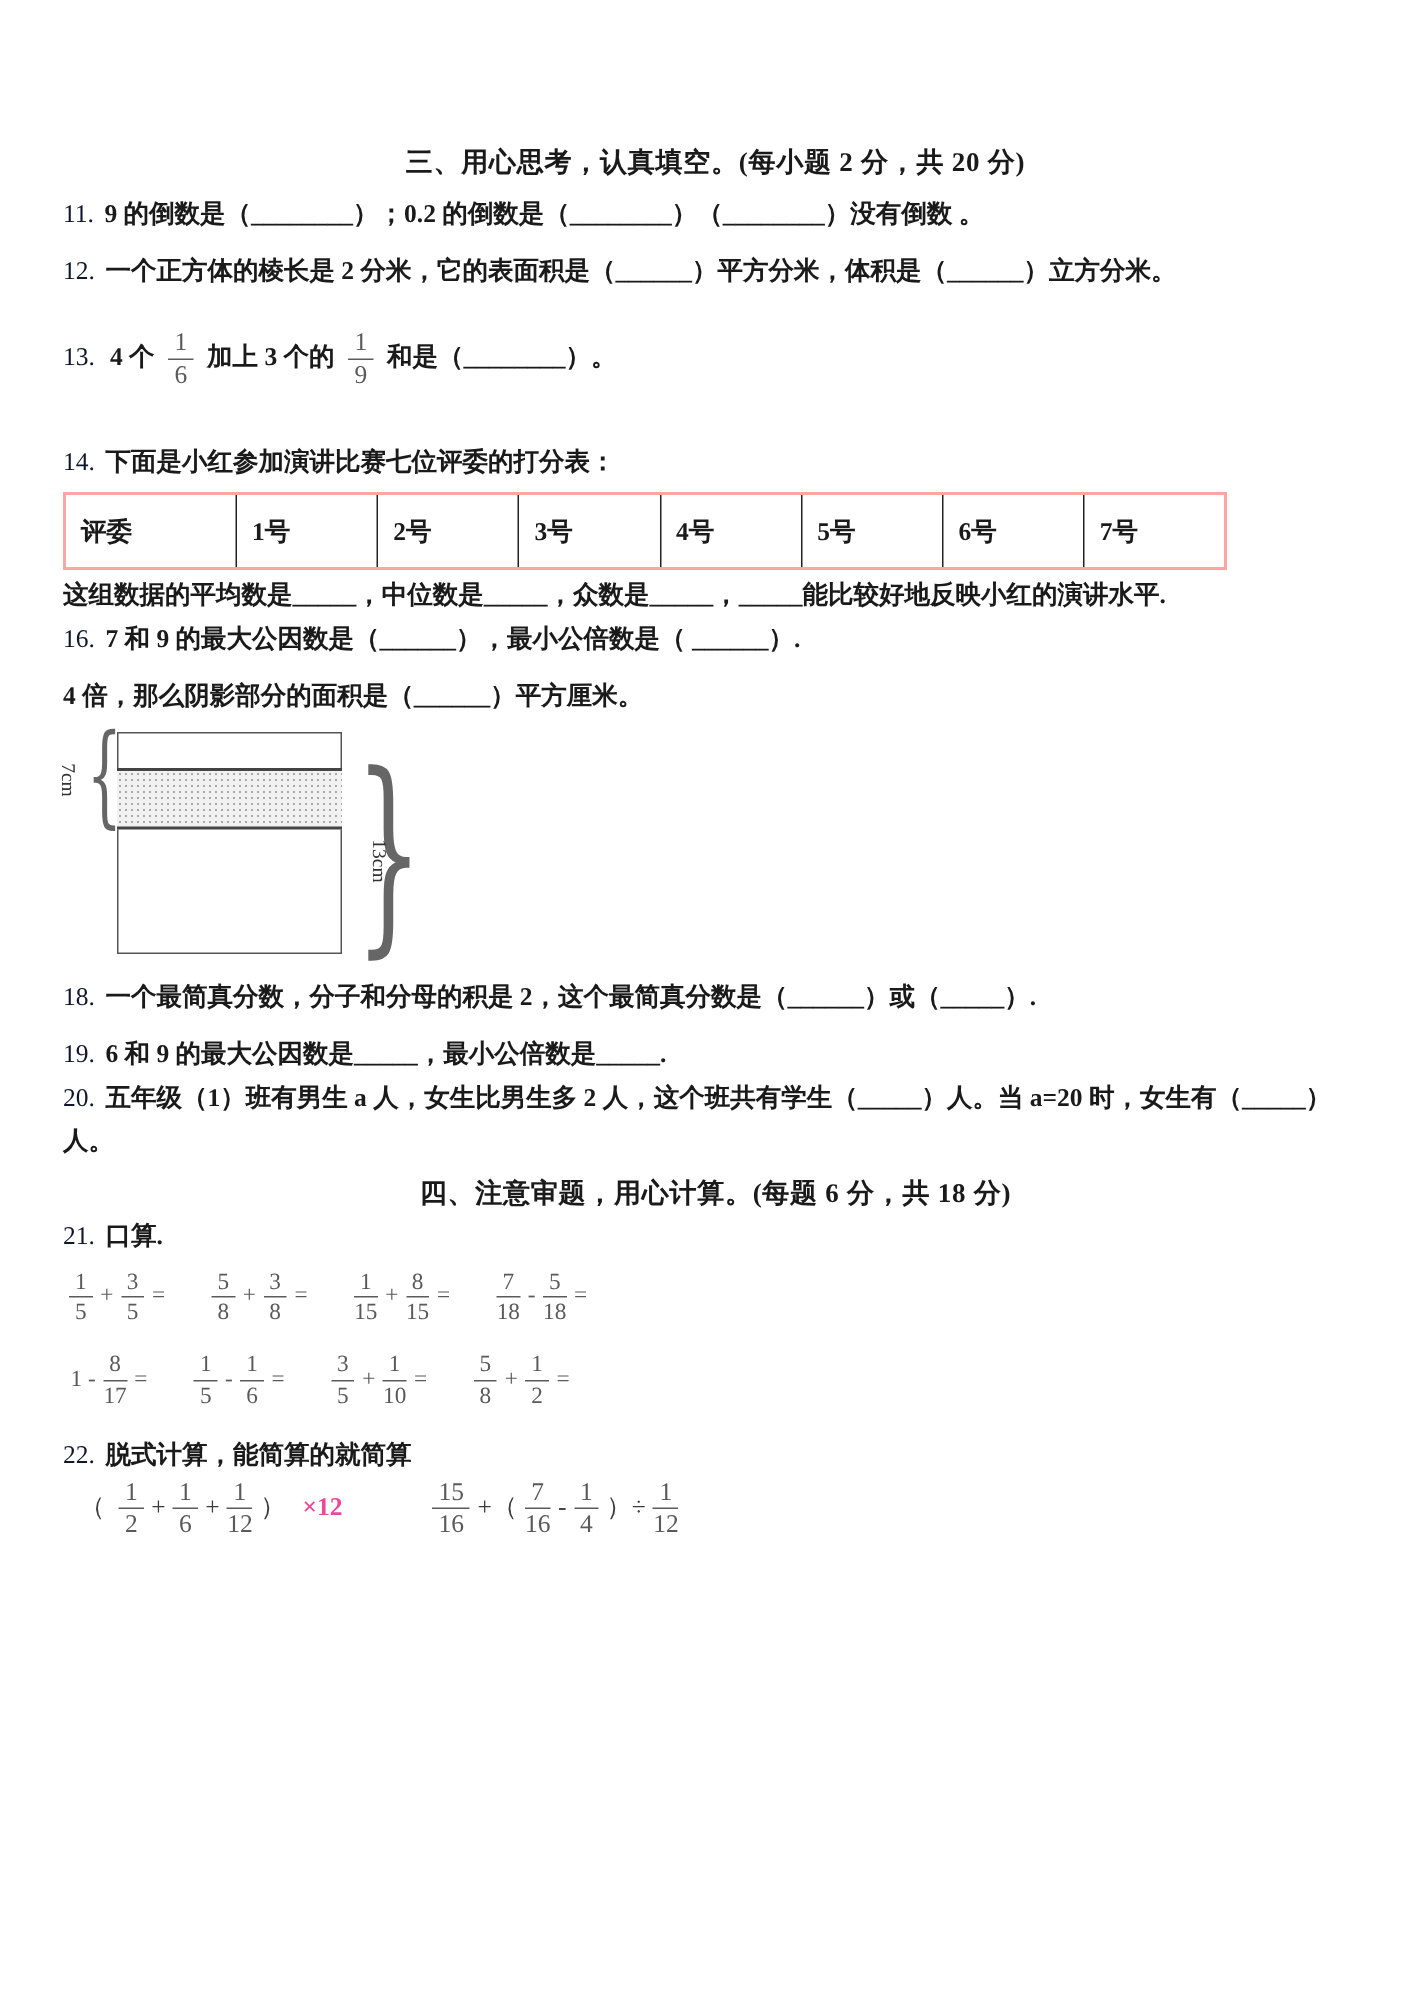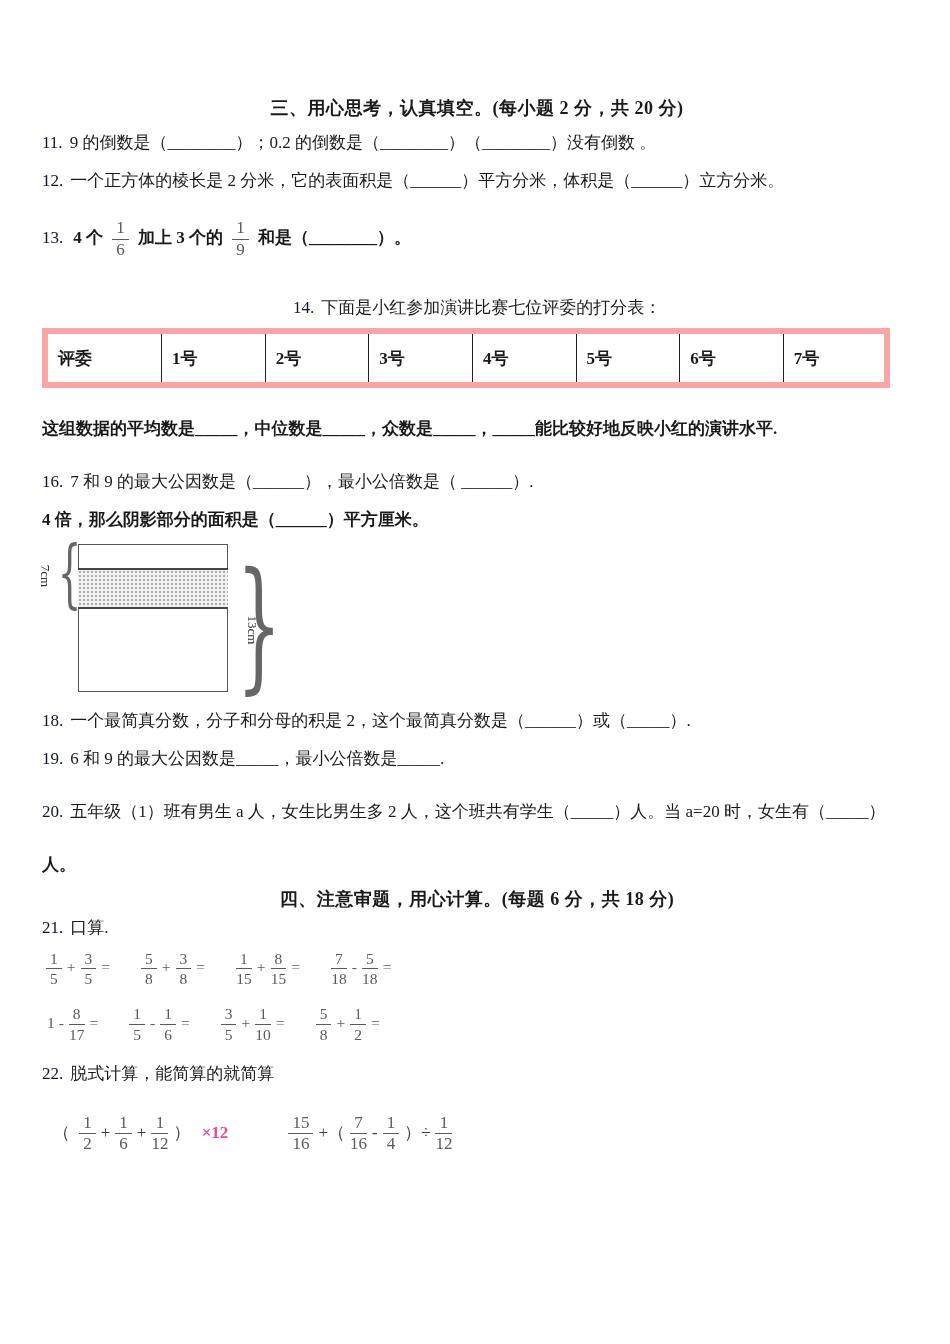--- a/index.html
+++ b/index.html
@@ -20,47 +20,47 @@
     line-height:24px;
     letter-spacing:0.5px;
     white-space:nowrap;
     text-align:center;
   }
   .line{
     font-size:17px;
     line-height:25px;
     white-space:nowrap;
   }
-  .item .qtext{font-weight:400;}
+  .item .qtext{font-weight:700;}
   .qnum{font-weight:400;color:#0f172a;margin-right:7px;}
   .cont{font-weight:700;}
   .mt4{margin-top:4px;}  .mt6{margin-top:6px;}  .mt8{margin-top:8px;}
-  .mt10{margin-top:10px;}.mt12{margin-top:28px;}.mt13{margin-top:13px;}
-  .mt16{margin-top:16px;}.mt18{margin-top:18px;}.mt26{margin-top:26px;text-align:center;}
+  .mt10{margin-top:10px;}.mt12{margin-top:4px;}.mt13{margin-top:13px;}
+  .mt16{margin-top:16px;}.mt18{margin-top:18px;}.mt26{margin-top:26px;}
 
   
   .frac{
     display:inline-block;vertical-align:middle;text-align:center;
     line-height:1.1;margin:0 2px;color:#5a5a5a;font-weight:400;
   }
   .frac .fn{display:block;border-bottom:1.3px solid currentColor;padding:0 4px 1px;}
   .frac .fd{display:block;padding-top:1px;}
   .tx{margin:0 3px;}
   .tb{font-weight:700;color:#ec4899;margin-left:4px;}
 
   
   .q13expr{font-weight:700;}
   .q13expr .frac{font-weight:400;}
 
   
   table.score{
     border-collapse:collapse;
-    width:848px;
+    width:776px;
     table-layout:fixed;
-    border:6px solid #fca5a5;
+    border:2px solid #fca5a5;
   }
   table.score td{
     border:1.2px solid #222;
     height:46px;
     padding-left:10px;
     font-size:17px;
     font-weight:700;
     vertical-align:middle;
   }
   table.score td.c0{width:102px;}

